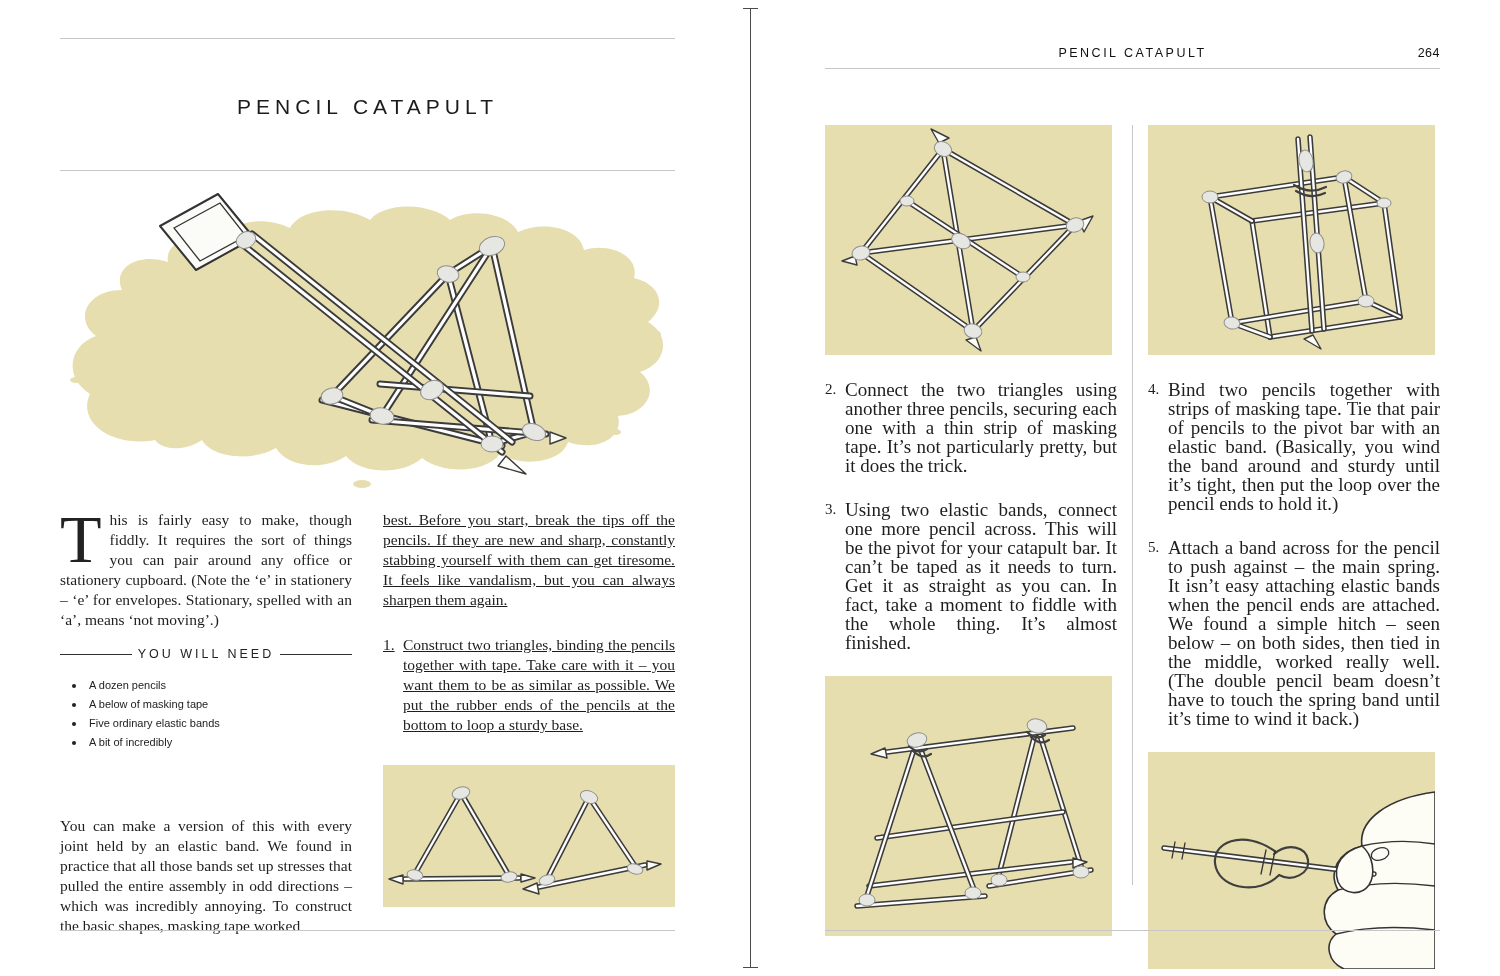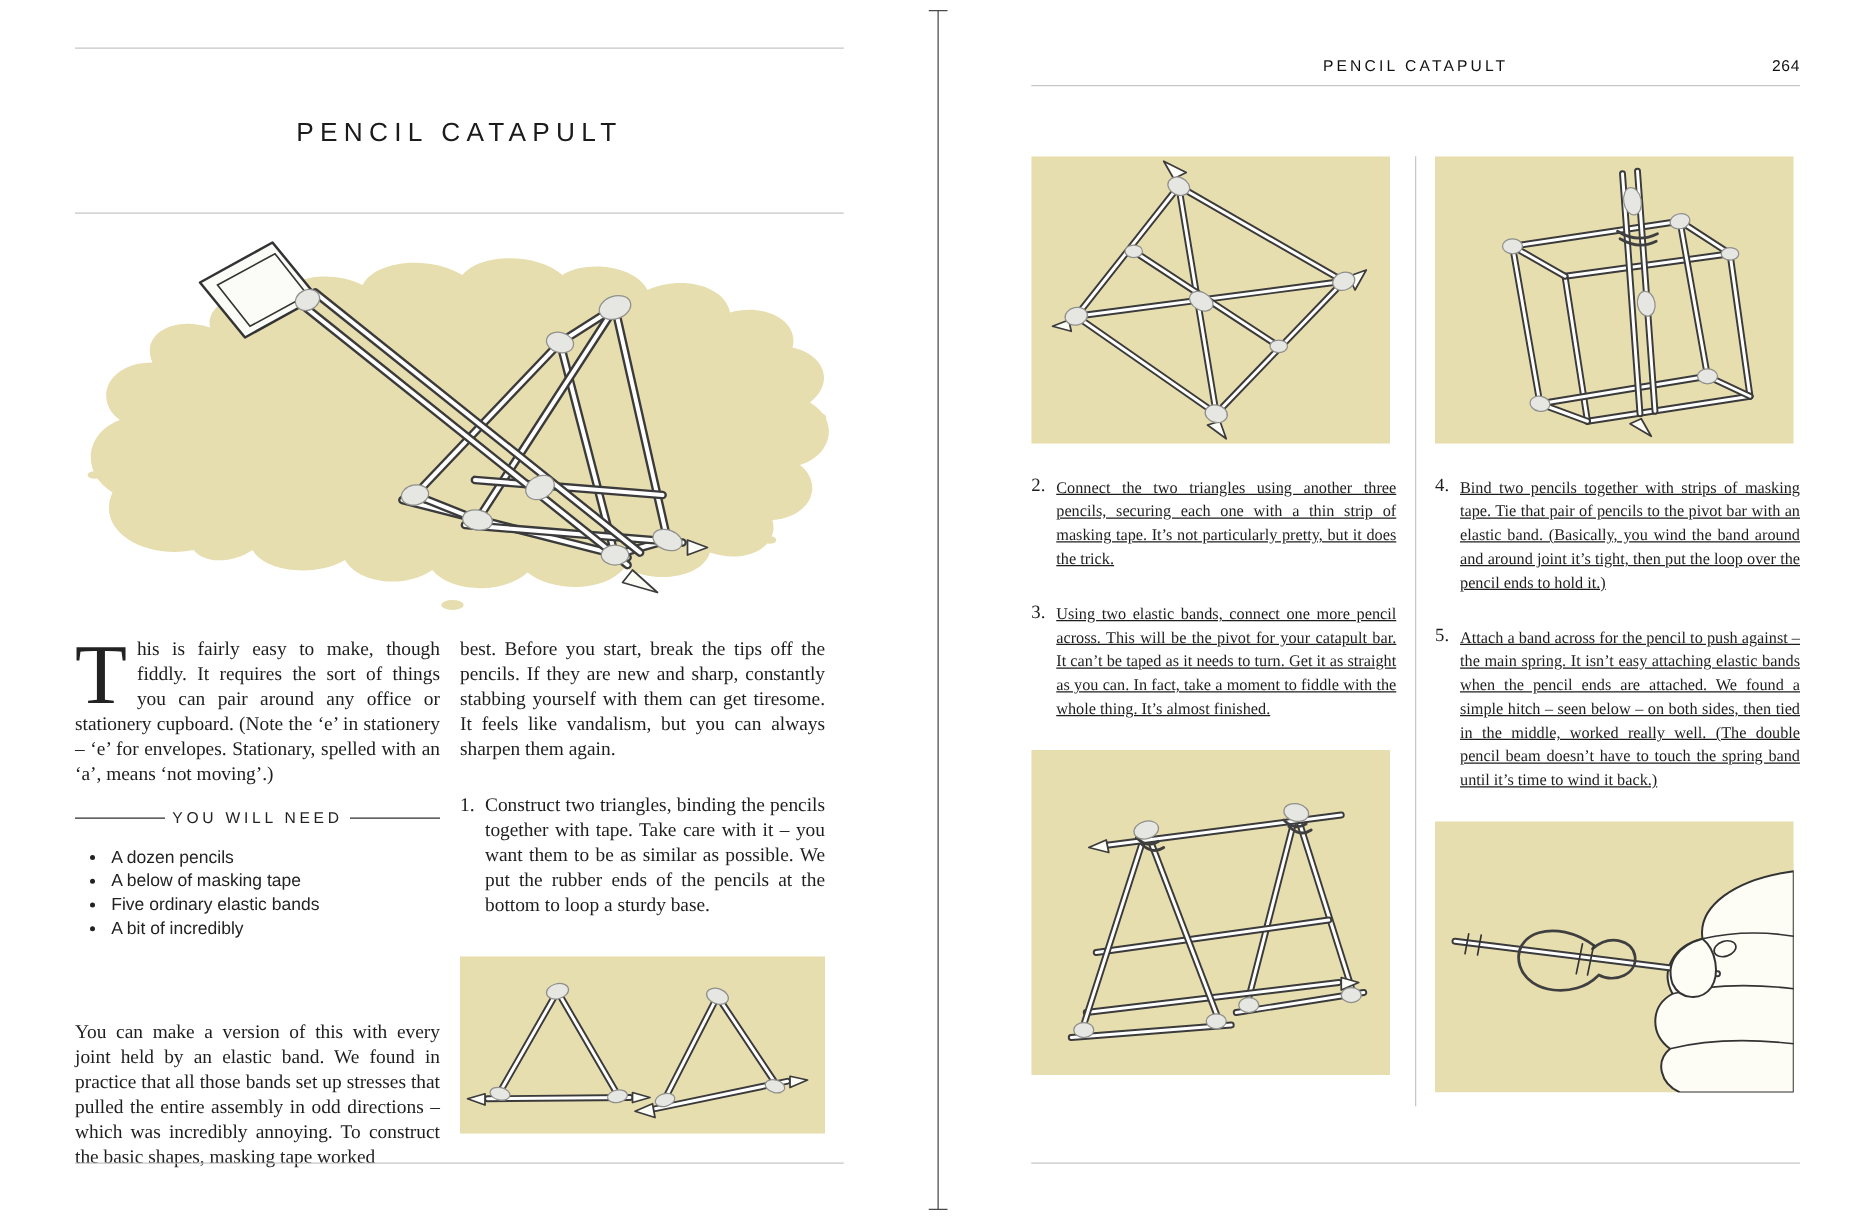--- a/index.html
+++ b/index.html
@@ -28,37 +28,37 @@
     position:absolute;top:95px;left:0;width:100%;margin:0;text-align:center;
     font-family:"Liberation Sans",sans-serif;font-weight:400;
     font-size:21px;letter-spacing:5px;color:#1b1b1b;
   }
 
   .main-art{position:absolute;top:182px;left:0;width:615px;height:318px;margin:0;}
   .main-art svg,.art svg{display:block;}
 
   .col{position:absolute;width:292px;top:510px;}
   .col1{left:0;}
-  .col2{left:308px;}
+  .col2{left:323px;text-decoration:underline;}
 
   .body{font-size:15.5px;line-height:20px;text-align:justify;margin:0;}
   .dropcap{
     float:left;font-size:68px;line-height:54px;padding:2px 8px 0 0;
     font-family:"Liberation Serif",serif;color:#222;
   }
 
   .ywn{display:flex;align-items:center;gap:6px;margin-top:17px;}
   .ywn-rule{flex:1;height:1px;background:var(--dark-rule);}
   .ywn-text{
     font-family:"Liberation Sans",sans-serif;font-size:12.5px;
     letter-spacing:3px;color:#222;white-space:nowrap;
   }
 
   .materials{list-style:none;margin:15px 0 0;padding:0;
-    font-family:"Liberation Sans",sans-serif;font-size:14px;color:#222;}
+    font-family:"Liberation Sans",sans-serif;font-size:11px;color:#222;}
   .materials li{display:flex;align-items:center;gap:13px;padding:3px 0 3px 12px;line-height:13px;}
   .dot{width:4px;height:4px;border-radius:50%;background:#222;flex:none;}
 
   .para-joints{margin-top:64px;}
 
   .step{display:flex;margin-top:25px;}
   .step-num{flex:none;width:20px;font-size:15.5px;line-height:20px;}
   .step-text{flex:1;}
 
   .art{margin:0;width:292px;}
@@ -69,21 +69,21 @@
     position:absolute;top:46px;left:0;width:100%;text-align:center;
     font-family:"Liberation Sans",sans-serif;font-size:12.5px;
     letter-spacing:2.5px;color:#111;
   }
   .rh-num{position:absolute;right:0;top:0;letter-spacing:0.5px;}
   .rcols{position:absolute;top:125px;left:0;width:615px;}
   .rcol{position:absolute;top:0;width:292px;}
   .rcol1{left:0;}
   .rcol2{left:323px;}
   .rdivider{position:absolute;left:307px;top:0;width:1px;height:760px;background:var(--rule);}
-  .rcol .body{font-size:13px;line-height:19px;text-decoration:underline;}
+  .rcol .body{font-size:19px;line-height:19px;}
   .rcol .step-num{font-size:15px;line-height:19px;}
   .rcol .art.gap{margin-top:24px;}
 
   
   .gutter{position:absolute;left:750px;top:8px;width:1px;height:960px;background:#4a4a4a;}
   .gutter::before,.gutter::after{content:"";position:absolute;left:-7px;width:15px;height:1px;background:#4a4a4a;}
   .gutter::before{top:0;}
   .gutter::after{bottom:0;}
 
   
@@ -357,21 +357,21 @@
             <ellipse class="tape" cx="218" cy="176" rx="8" ry="6"></ellipse>
             <ellipse class="tape" cx="84" cy="198" rx="8" ry="6" transform="rotate(10 84 198)"></ellipse>
             <ellipse class="tape" cx="236" cy="78" rx="7" ry="5"></ellipse>
             <path class="band" d="M146,60 q16,10 32,2"></path>
             <path class="band" d="M148,66 q15,9 29,2"></path>
           </svg>
         </figure>
 
         <div class="step">
           <span class="step-num">4.</span>
-          <span class="step-text body">Bind two pencils together with strips of masking tape. Tie that pair of pencils to the pivot bar with an elastic band. (Basically, you wind the band around and around joint it’s tight, then put the loop over the pencil ends to hold it.)</span>
+          <span class="step-text body">Bind two pencils together with strips of masking tape. Tie that pair of pencils to the pivot bar with an elastic band. (Basically, you wind the band around and sturdy until it’s tight, then put the loop over the pencil ends to hold it.)</span>
         </div>
 
         <div class="step">
           <span class="step-num">5.</span>
           <span class="step-text body">Attach a band across for the pencil to push against – the main spring. It isn’t easy attaching elastic bands when the pencil ends are attached. We found a simple hitch – seen below – on both sides, then tied in the middle, worked really well. (The double pencil beam doesn’t have to touch the spring band until it’s time to wind it back.)</span>
         </div>
 
         <figure class="art gap" aria-label="hand holding pencil with elastic hitch">
           <svg viewBox="0 0 287 217" width="287" height="217">
             <rect class="tanfill" width="287" height="217"></rect>

